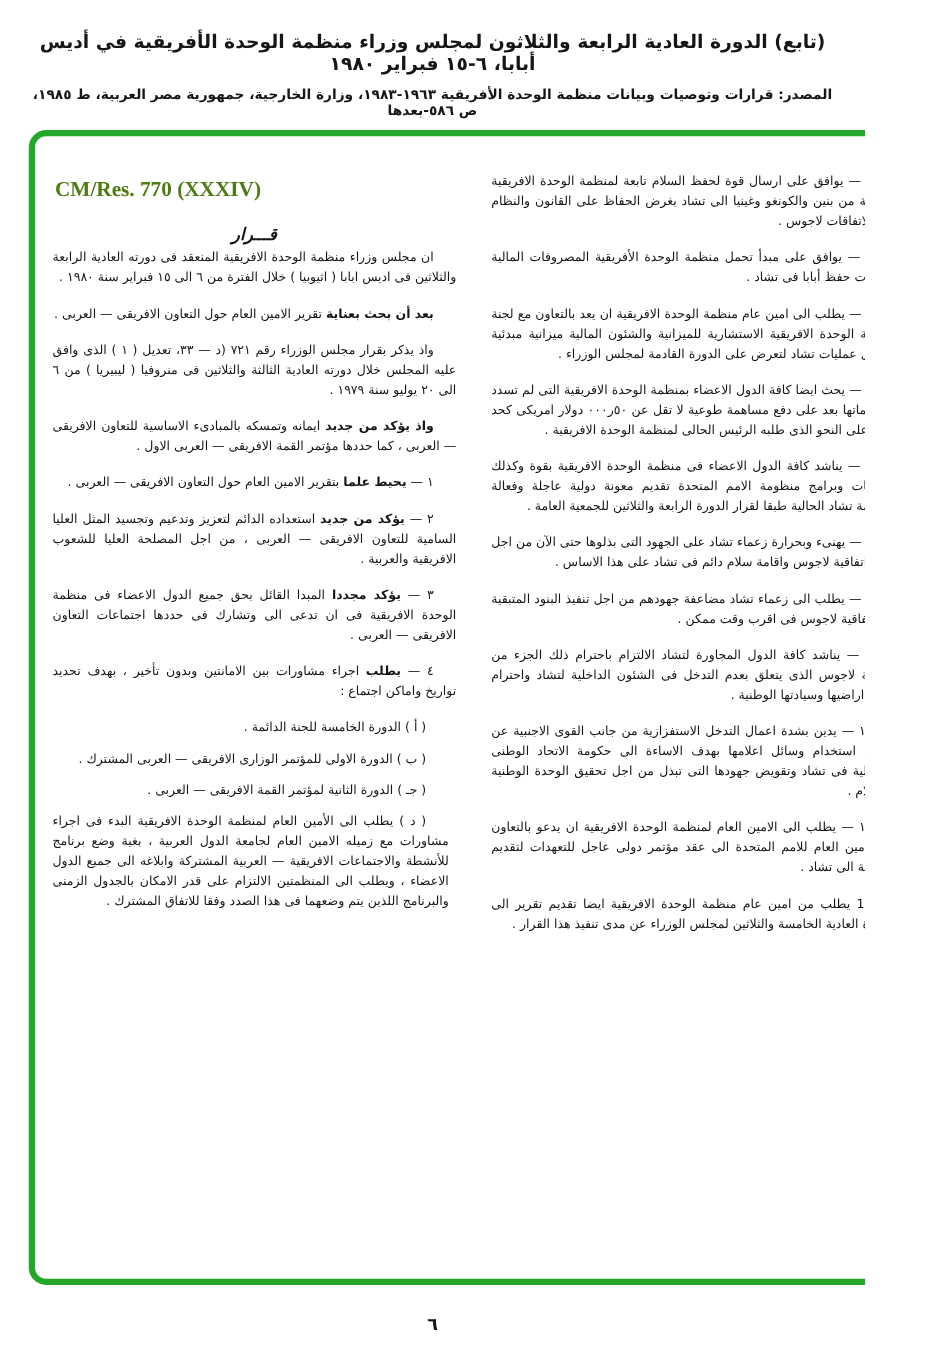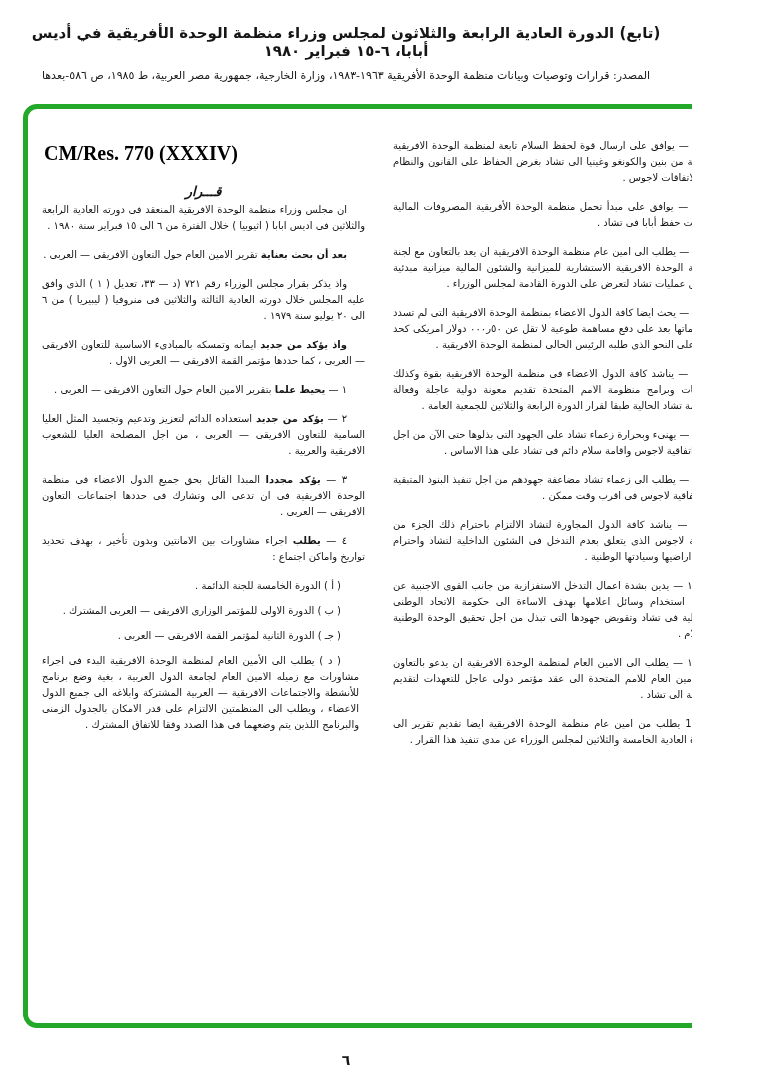--- a/index.html
+++ b/index.html
@@ -10,41 +10,41 @@
     font-family:"DejaVu Sans",sans-serif;
     color:#161616;
     overflow:hidden;
   }
   
   .header{
     position:absolute;top:24px;left:18px;right:18px;
     direction:rtl;text-align:center;
   }
   .header-line1{font-size:15px;font-weight:bold;letter-spacing:.2px;}
-  .header-line2{font-size:11px;font-weight:normal;margin-top:9px;}
+  .header-line2{font-size:11px;font-weight:bold;margin-top:9px;}
   
   .frame{
     position:absolute;left:23px;top:104px;
     width:700px;height:924px;
     border:5px solid var(--border-green,#23a82a);
     border-radius:14px;
     box-sizing:border-box;
   }
   
   .columns{
     position:absolute;left:42px;top:138px;width:674px;
     direction:rtl;
     display:flex;gap:28px;
   }
   .col{width:323px;direction:rtl;}
   .doc-ref{
     direction:ltr;text-align:left;
     font-family:"Liberation Serif",serif;
-    font-weight:700;font-size:20px;
-    margin:4px 0 18px 2px;color:#000000;
+    font-weight:700;font-size:17px;
+    margin:4px 0 18px 2px;color:#4d7c0f;
   }
   .res-title{text-align:center;font-weight:bold;font-size:13.5px;margin:0 0 3px 0;font-style:italic;}
   .res-subtitle{text-align:center;font-weight:bold;font-size:13.5px;margin:0 0 17px 0;}
   .para{
     font-size:10px;line-height:16px;
     text-align:justify;text-indent:18px;
     margin:0 0 13px 0;
   }
   .para .lead{font-weight:bold;}
   .para.sub{margin-bottom:9px;padding-right:6px;}

